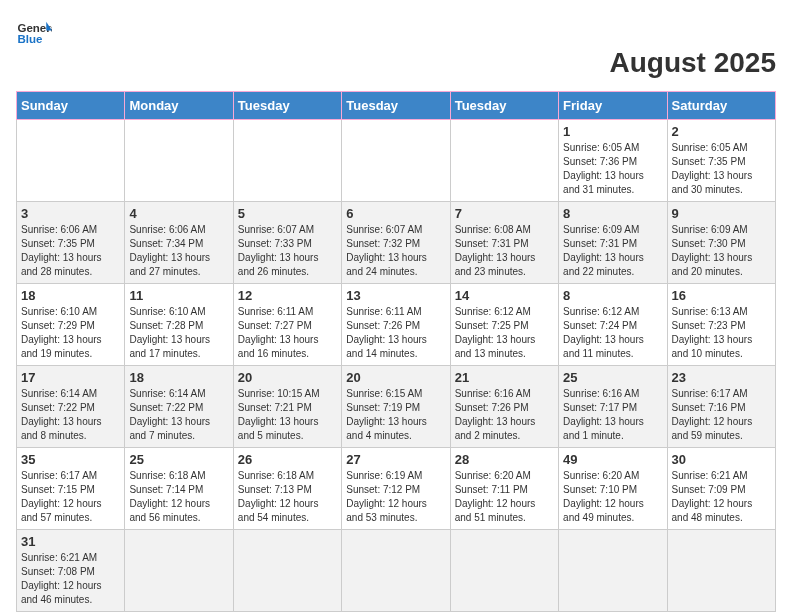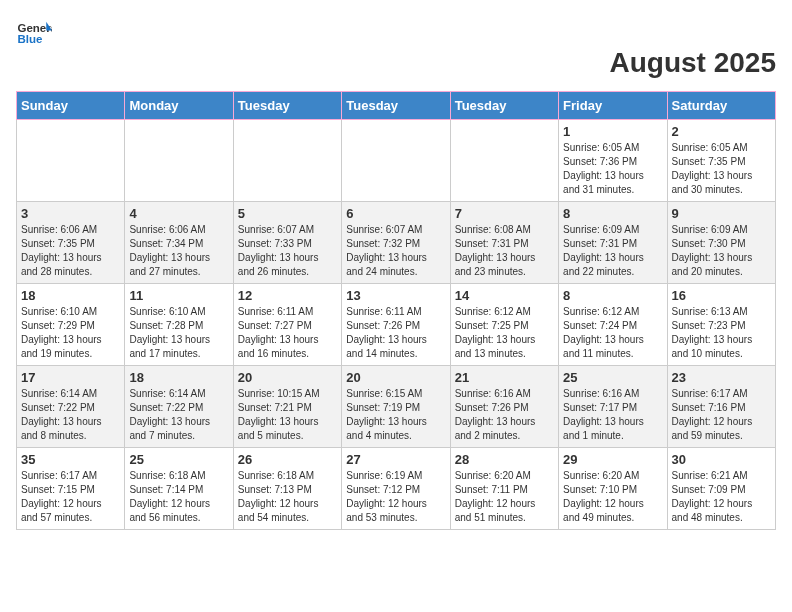--- a/index.html
+++ b/index.html
@@ -286,26 +286,40 @@
 Sunset: 7:12 PM
 Daylight: 12 hours and 53 minutes.</div>
         </td>
         <td>
           <span class="day-number">28</span>
           <div class="day-info">Sunrise: 6:20 AM
 Sunset: 7:11 PM
 Daylight: 12 hours and 51 minutes.</div>
         </td>
         <td>
-          <span class="day-number">29</span>
+          <span class="day-number">49</span>
           <div class="day-info">Sunrise: 6:20 AM
 Sunset: 7:10 PM
 Daylight: 12 hours and 49 minutes.</div>
         </td>
         <td>
           <span class="day-number">30</span>
           <div class="day-info">Sunrise: 6:21 AM
 Sunset: 7:09 PM
 Daylight: 12 hours and 48 minutes.</div>
         </td>
       </tr>
+      <tr>
+        <td>
+          <span class="day-number">31</span>
+          <div class="day-info">Sunrise: 6:21 AM
+Sunset: 7:08 PM
+Daylight: 12 hours and 46 minutes.</div>
+        </td>
+        <td class="empty-cell"></td>
+        <td class="empty-cell"></td>
+        <td class="empty-cell"></td>
+        <td class="empty-cell"></td>
+        <td class="empty-cell"></td>
+        <td class="empty-cell"></td>
+      </tr>
     </tbody>
 </table>
 
 </body></html>

